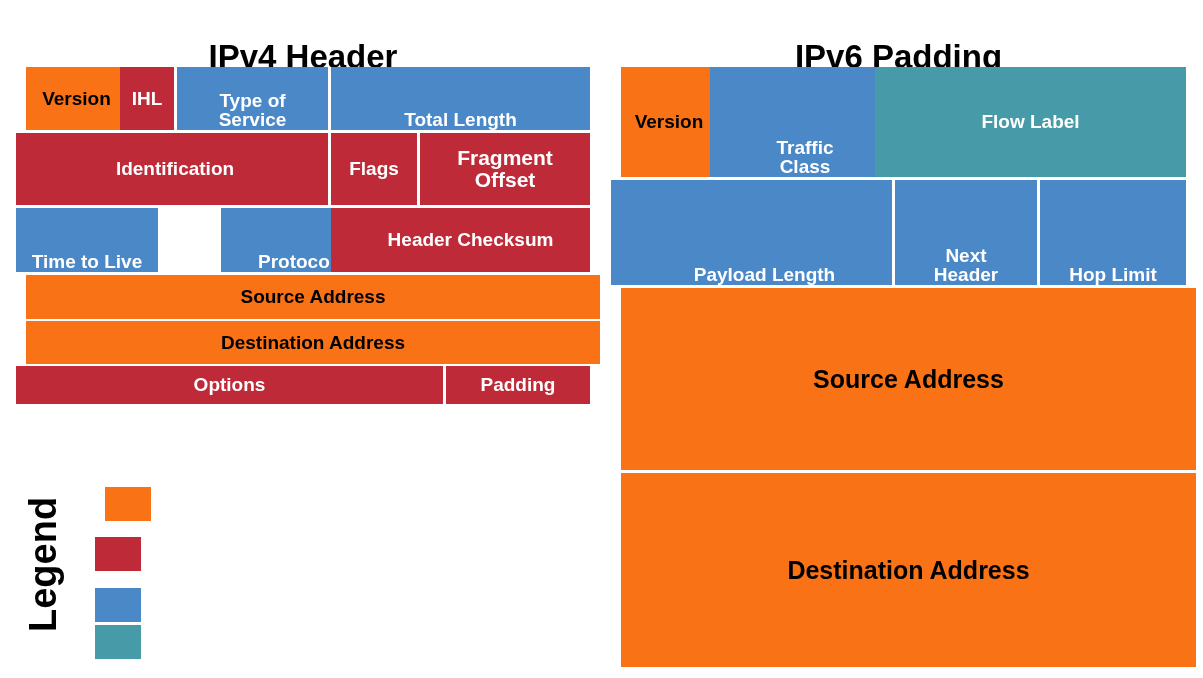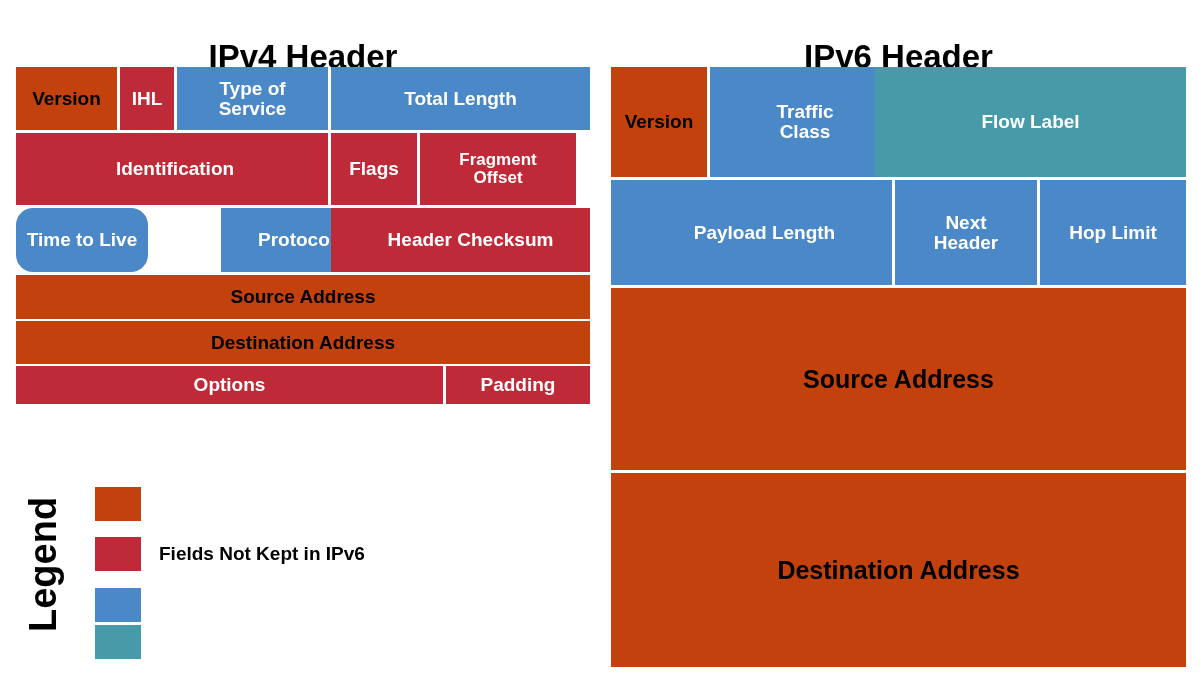--- a/index.html
+++ b/index.html
@@ -33,23 +33,23 @@
     display: flex;
     align-items: center;
     justify-content: center;
     text-align: center;
     font-weight: bold;
     line-height: 1.04;
     padding: 0 2px;
     overflow: hidden;
   }
 
-  .c-yellow { background: #c2410c; color: #000000; }
+  .c-yellow { background: #f97316; color: #000000; margin-left: 10px; }
   .c-red    { background: #BE2A38; color: #FFFFFF; }
-  .c-blue   { background: #4A88C7; color: #FFFFFF; }
+  .c-blue   { background: #4A88C7; color: #FFFFFF; align-items: flex-end; }
   .c-teal   { background: #479BA8; color: #FFFFFF; }
 
   
   #legend-block { position: absolute; }
   .legend-word {
     position: absolute;
     font-weight: bold;
     font-size: 38px;
     color: #000000;
     transform-origin: 0 0;
@@ -87,24 +87,24 @@
       </div>
       <div class="cell c-blue" style="left: 331px; top: 67px; width: 259px; height: 63px; font-size: 19px;">
         <span>Total Length</span>
       </div>
       <div class="cell c-red" style="left: 16px; top: 133px; width: 312px; height: 72px; font-size: 19px; padding-left: 8px;">
         <span>Identification</span>
       </div>
       <div class="cell c-red" style="left: 331px; top: 133px; width: 86px; height: 72px; font-size: 19px;">
         <span>Flags</span>
       </div>
-      <div class="cell c-red" style="left: 420px; top: 133px; width: 156px; height: 72px; font-size: 17px; text-align: center;">
+      <div class="cell c-red" style="left: 420px; top: 133px; width: 170px; height: 72px; font-size: 21px; text-align: center;">
         <span>Fragment<br>Offset</span>
       </div>
-      <div class="cell c-blue" style="left: 16px; top: 208px; width: 132px; height: 64px; font-size: 19px; border-radius: 17px;">
+      <div class="cell c-blue" style="left: 16px; top: 208px; width: 142px; height: 64px; font-size: 19px;">
         <span>Time to Live</span>
       </div>
       <div class="cell c-blue" style="left: 177px; top: 208px; width: 151px; height: 64px; font-size: 19px; margin-left: 44px;">
         <span>Protocol</span>
       </div>
       <div class="cell c-red" style="left: 331px; top: 208px; width: 259px; height: 64px; font-size: 19px; padding-left: 22px;">
         <span>Header Checksum</span>
       </div>
       <div class="cell c-yellow" style="left: 16px; top: 275px; width: 574px; height: 44px; font-size: 19px;">
         <span>Source Address</span>
@@ -115,21 +115,21 @@
       <div class="cell c-red" style="left: 16px; top: 366px; width: 427px; height: 38px; font-size: 19px;">
         <span>Options</span>
       </div>
       <div class="cell c-red" style="left: 446px; top: 366px; width: 144px; height: 38px; font-size: 19px;">
         <span>Padding</span>
       </div>
     </div>
 </section>
 
 <section id="ipv6-panel">
-  <h1 class="title" id="ipv6-title" style="left: 611px; top: 18px; width: 575px;">IPv6 Header</h1>
+  <h1 class="title" id="ipv6-title" style="left: 611px; top: 18px; width: 575px;">IPv6 Padding</h1>
   <div id="ipv6-cells">
       <div class="cell c-yellow" style="left: 611px; top: 67px; width: 96px; height: 110px; font-size: 19px;">
         <span>Version</span>
       </div>
       <div class="cell c-blue" style="left: 710px; top: 67px; width: 190px; height: 110px; font-size: 19px;">
         <span>Traffic<br>Class</span>
       </div>
       <div class="cell c-teal" style="left: 875px; top: 67px; width: 311px; height: 110px; font-size: 19px;">
         <span>Flow Label</span>
       </div>
@@ -152,21 +152,20 @@
 </section>
 
 <section id="legend-block">
   <div class="legend-word" id="legend-heading" style="left: 22px; top: 632px;">Legend</div>
   <div id="legend-rows">
       <div class="legend-row" style="left: 95px; top: 487px;">
         <span class="legend-swatch c-yellow"></span>
       </div>
       <div class="legend-row" style="left: 95px; top: 537px;">
         <span class="legend-swatch c-red"></span>
-        <span class="legend-label">Fields Not Kept in IPv6</span>
       </div>
       <div class="legend-row" style="left: 95px; top: 588px;">
         <span class="legend-swatch c-blue"></span>
       </div>
       <div class="legend-row" style="left: 95px; top: 625px;">
         <span class="legend-swatch c-teal"></span>
       </div>
     </div>
 </section>
 

